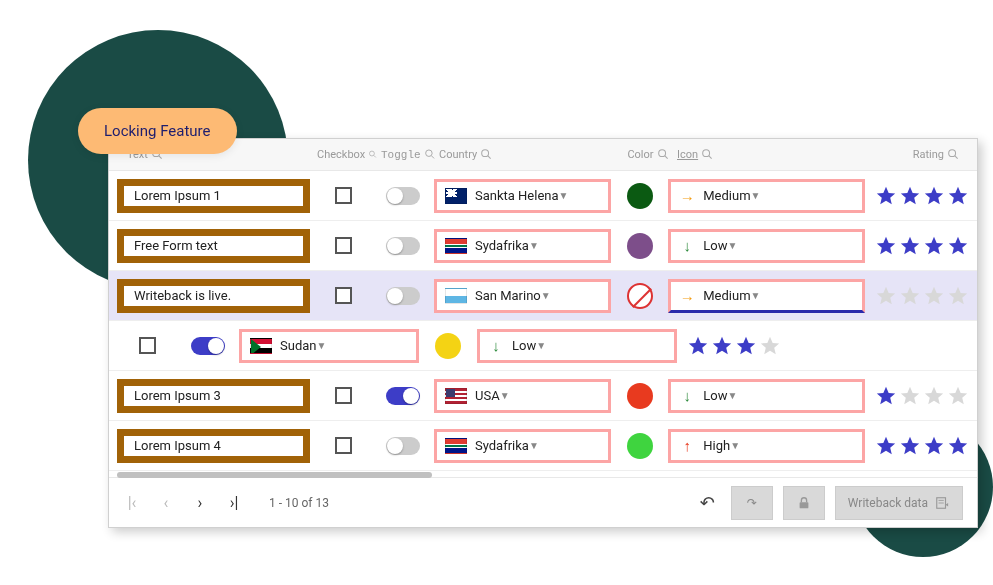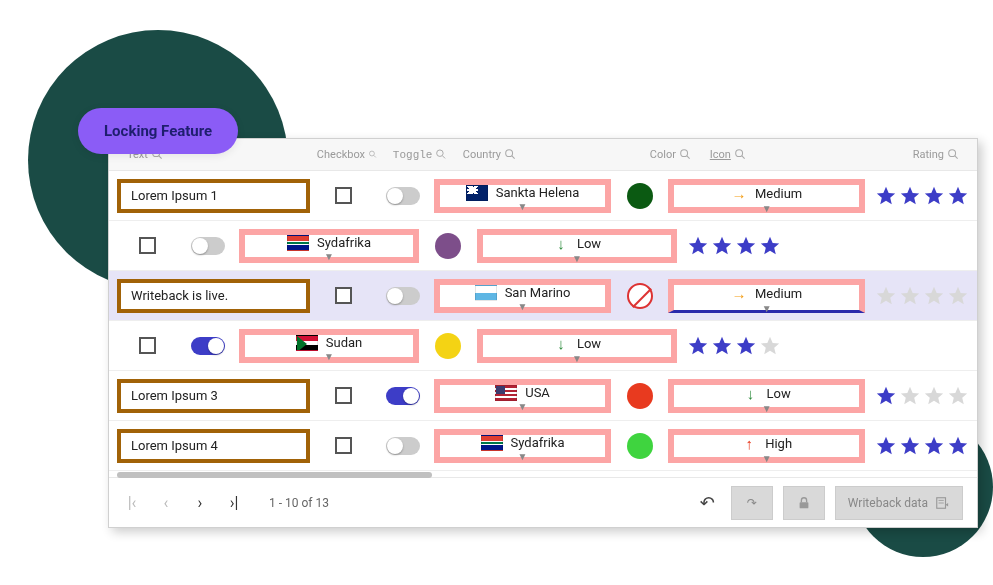--- a/index.html
+++ b/index.html
@@ -23,25 +23,25 @@
     position: absolute;
     width: 140px; height: 140px;
     border-radius: 50%;
     background: #1a4b45;
     bottom: 28px; right: 0;
     z-index: 0;
   }
   .badge {
     position: absolute;
     top: 108px; left: 78px;
-    background: #8b5cf6;
+    background: #fdba74;
     border-radius: 30px;
     padding: 14px 26px;
     font-size: 15px;
-    font-weight: 700;
+    font-weight: 400;
     color: #1e1e6e;
     box-shadow: 0 2px 8px rgba(0,0,0,0.08);
     z-index: 3;
   }
   .panel {
     position: absolute;
     top: 138px; left: 108px;
     width: 870px;
     height: 390px;
     background: #fff;
@@ -54,21 +54,21 @@
   
   .hdr {
     display: flex;
     align-items: center;
     height: 32px;
     border-bottom: 1px solid #e8e8e8;
     background: #f7f7f7;
     font-size: 11px;
     color: #9a9a9a;
     padding: 0 8px;
-    gap: 16px;
+    gap: 4px;
   }
   .hdr .col { display: flex; align-items: center; gap: 4px; }
   .c-text   { width: 196px; padding-left: 10px;}
   .c-check  { width: 60px; justify-content:center;}
   .c-toggle { width: 54px; justify-content:center;font-family:Liberation Mono, monospace;}
   .c-country{ width: 180px; }
   .c-color  { width: 50px; justify-content:center;}
   .c-icon   { width: 200px; text-decoration: underline; }
   .c-rating { flex: 1; text-align:center; justify-content:flex-end; padding-right:10px;}
   
@@ -81,21 +81,21 @@
     padding: 0 8px;
     gap: 4px;
     font-size: 13px;
     color: #222;
   }
   .row.active { background: #e6e4f7; }
   .textcell {
     width: 196px;
   }
   .textcell .inner {
-    border: 4px solid #a16207;
+    border: 7px solid #a16207;
     height: 34px;
     display:flex; align-items:center;
     padding: 0 10px;
     background:#fff;
     font-size: 13px;
   }
   .checkcell { width: 60px; display:flex; justify-content:center; }
   .checkbox {
     width: 17px; height:17px; border:2px solid #555; background:#fff;
   }
@@ -104,22 +104,22 @@
     width: 34px; height:18px; border-radius:10px; background:#ccc; position:relative;
   }
   .toggle.on { background:#3d3dc7; }
   .toggle .knob {
     width:16px;height:16px;border-radius:50%;background:#fff;position:absolute;top:1px;left:1px;
     box-shadow:0 1px 2px rgba(0,0,0,0.3);
   }
   .toggle.on .knob { left: 17px; }
   .countrycell { width: 180px; }
   .cselect {
-    border:6px solid #fca5a5; height:34px; display:flex; align-items:center; padding:0 8px;
-    justify-content:flex-start; background:#fff;flex-direction:column;
+    border:3px solid #fca5a5; height:34px; display:flex; align-items:center; padding:0 8px;
+    justify-content:flex-start; background:#fff;
   }
   .cselect .left { display:flex; align-items:center; gap:8px; }
   .flag { width:22px; height:16px; display:inline-block; position:relative; overflow:hidden; border:1px solid rgba(0,0,0,0.1);}
   .chev { font-size:10px; color:#888; }
   .colorcell { width:50px; display:flex; justify-content:center; }
   .cdot { width:26px; height:26px; border-radius:50%; }
   .iconcell { width:200px; }
   .ratingcell { flex:1; display:flex; gap:2px; padding-left:6px;}
   .star { width:22px; height:22px; }
   .star svg { width:100%; height:100%; }
@@ -273,20 +273,23 @@
             </svg></span>
           <span class="star"><svg viewBox="0 0 24 24">
               <path d="M12 2l2.9 6.6 7.1.6-5.4 4.8 1.7 7L12 17.3 5.7 21l1.7-7L2 9.2l7.1-.6z" fill="#3d3dc7"></path>
             </svg></span>
           <span class="star"><svg viewBox="0 0 24 24">
               <path d="M12 2l2.9 6.6 7.1.6-5.4 4.8 1.7 7L12 17.3 5.7 21l1.7-7L2 9.2l7.1-.6z" fill="#3d3dc7"></path>
             </svg></span>
         </div>
       </div>
       <div class="row">
+        <div class="textcell">
+          <div class="inner">Free Form text</div>
+        </div>
         <div class="checkcell">
           <div class="checkbox"></div>
         </div>
         <div class="togglecell">
           <div class="toggle ">
             <div class="knob"></div>
           </div>
         </div>
         <div class="countrycell">
           <div class="cselect">

